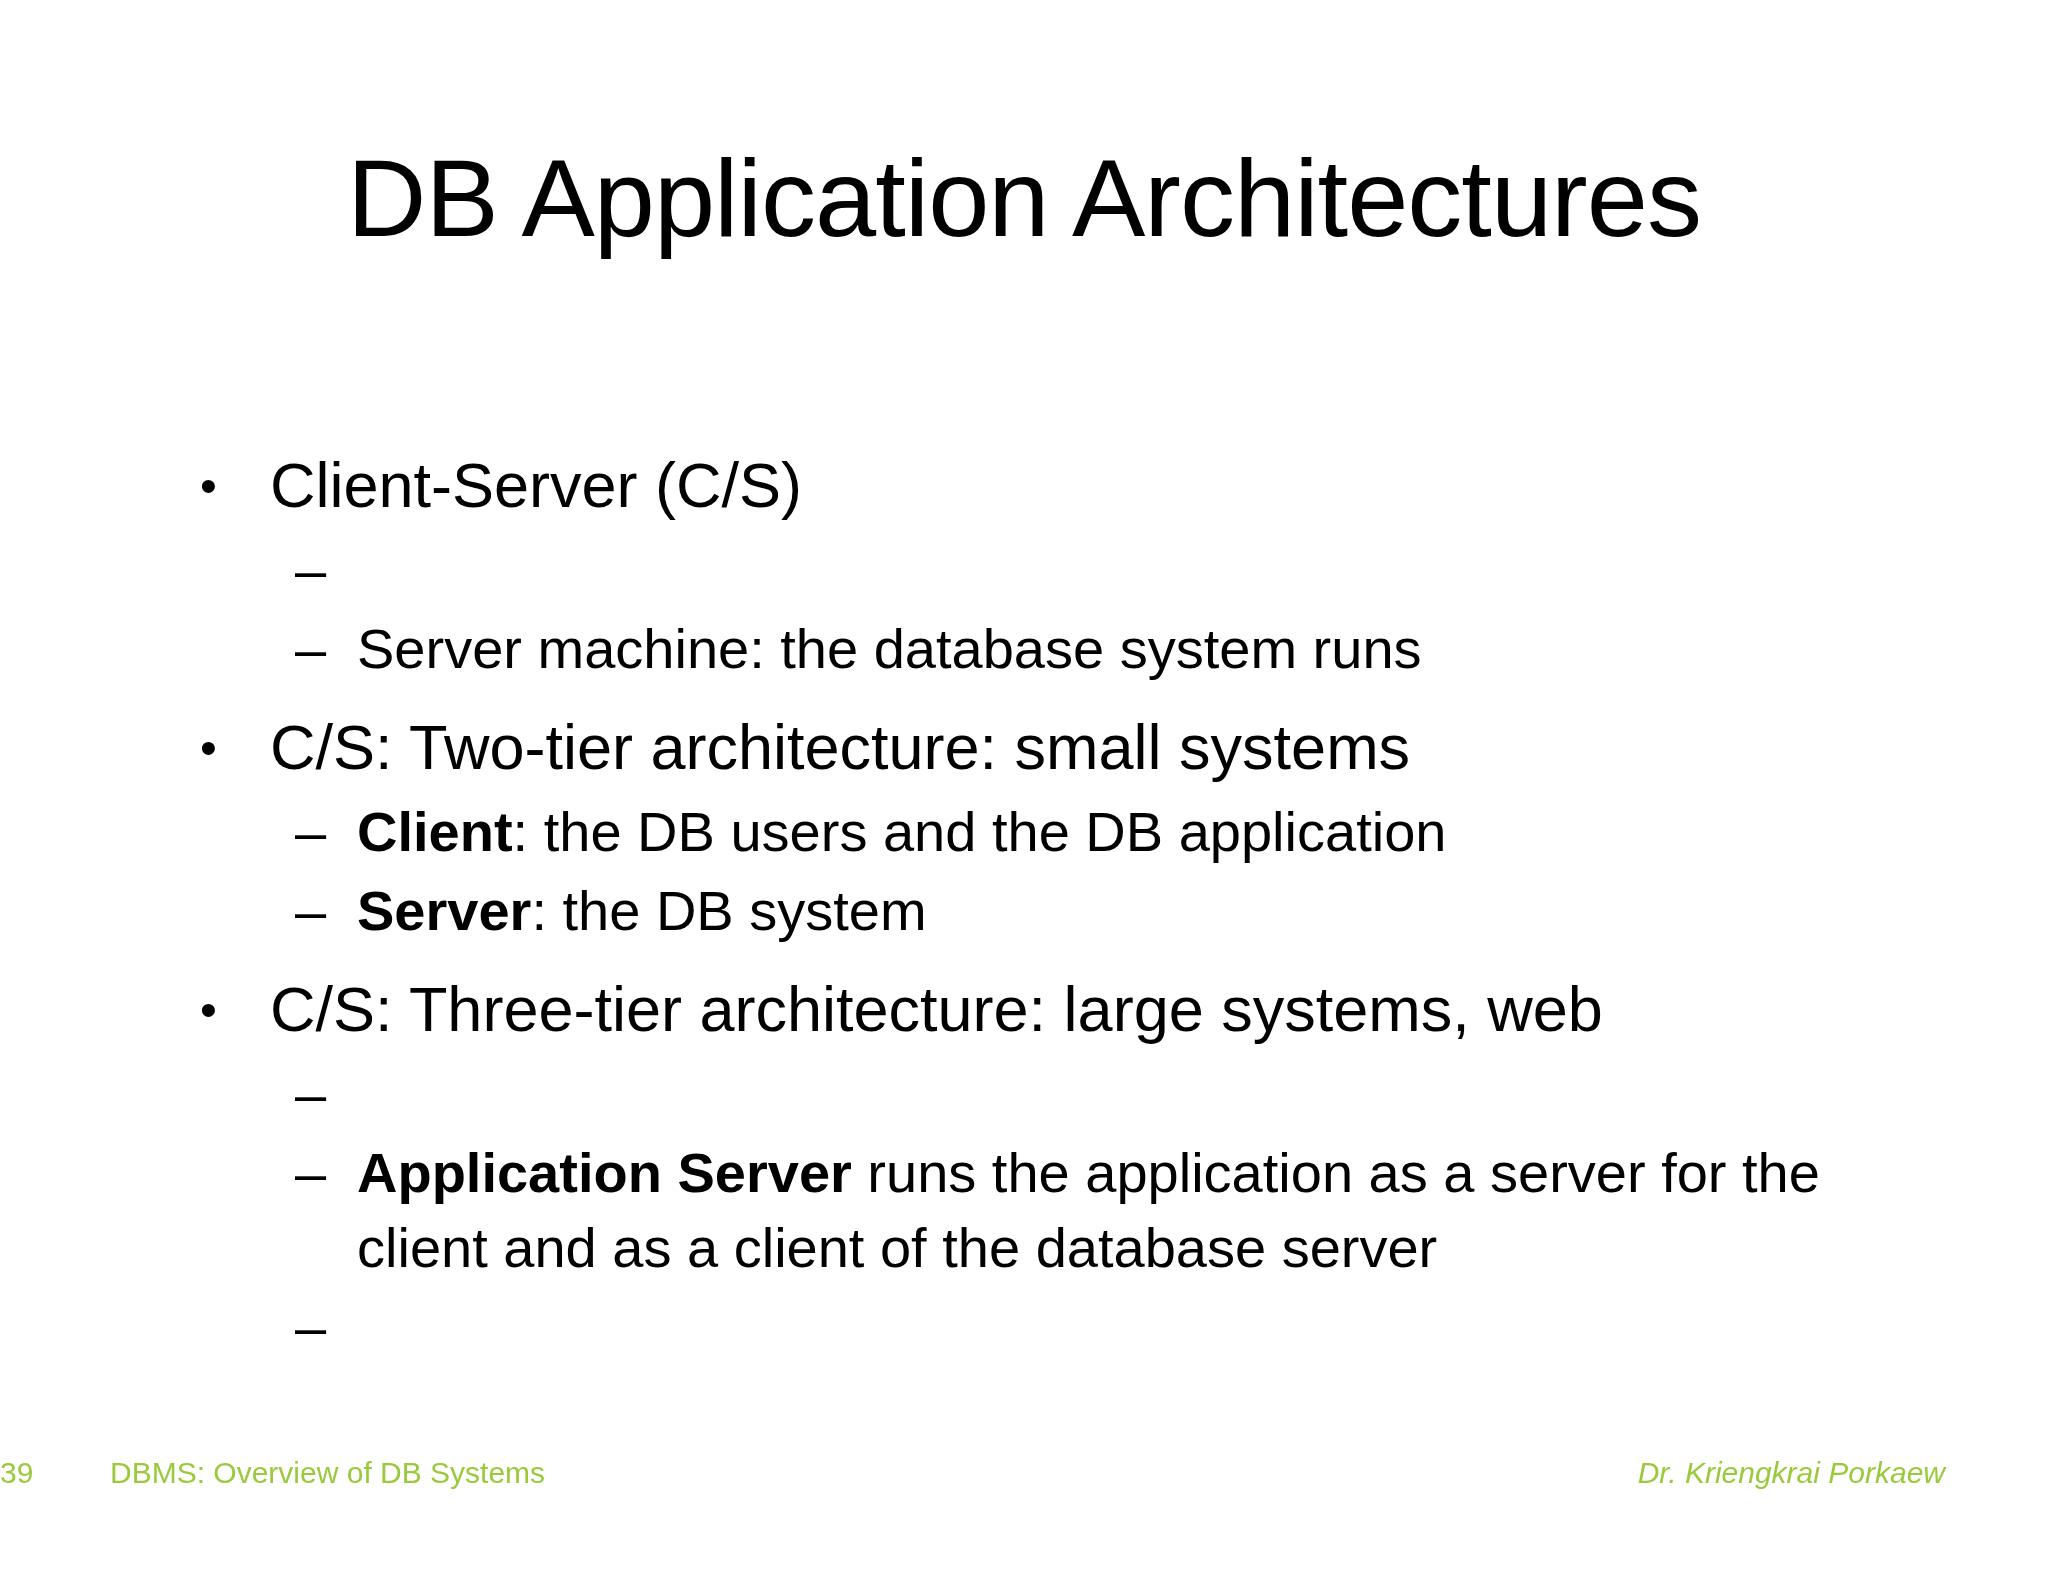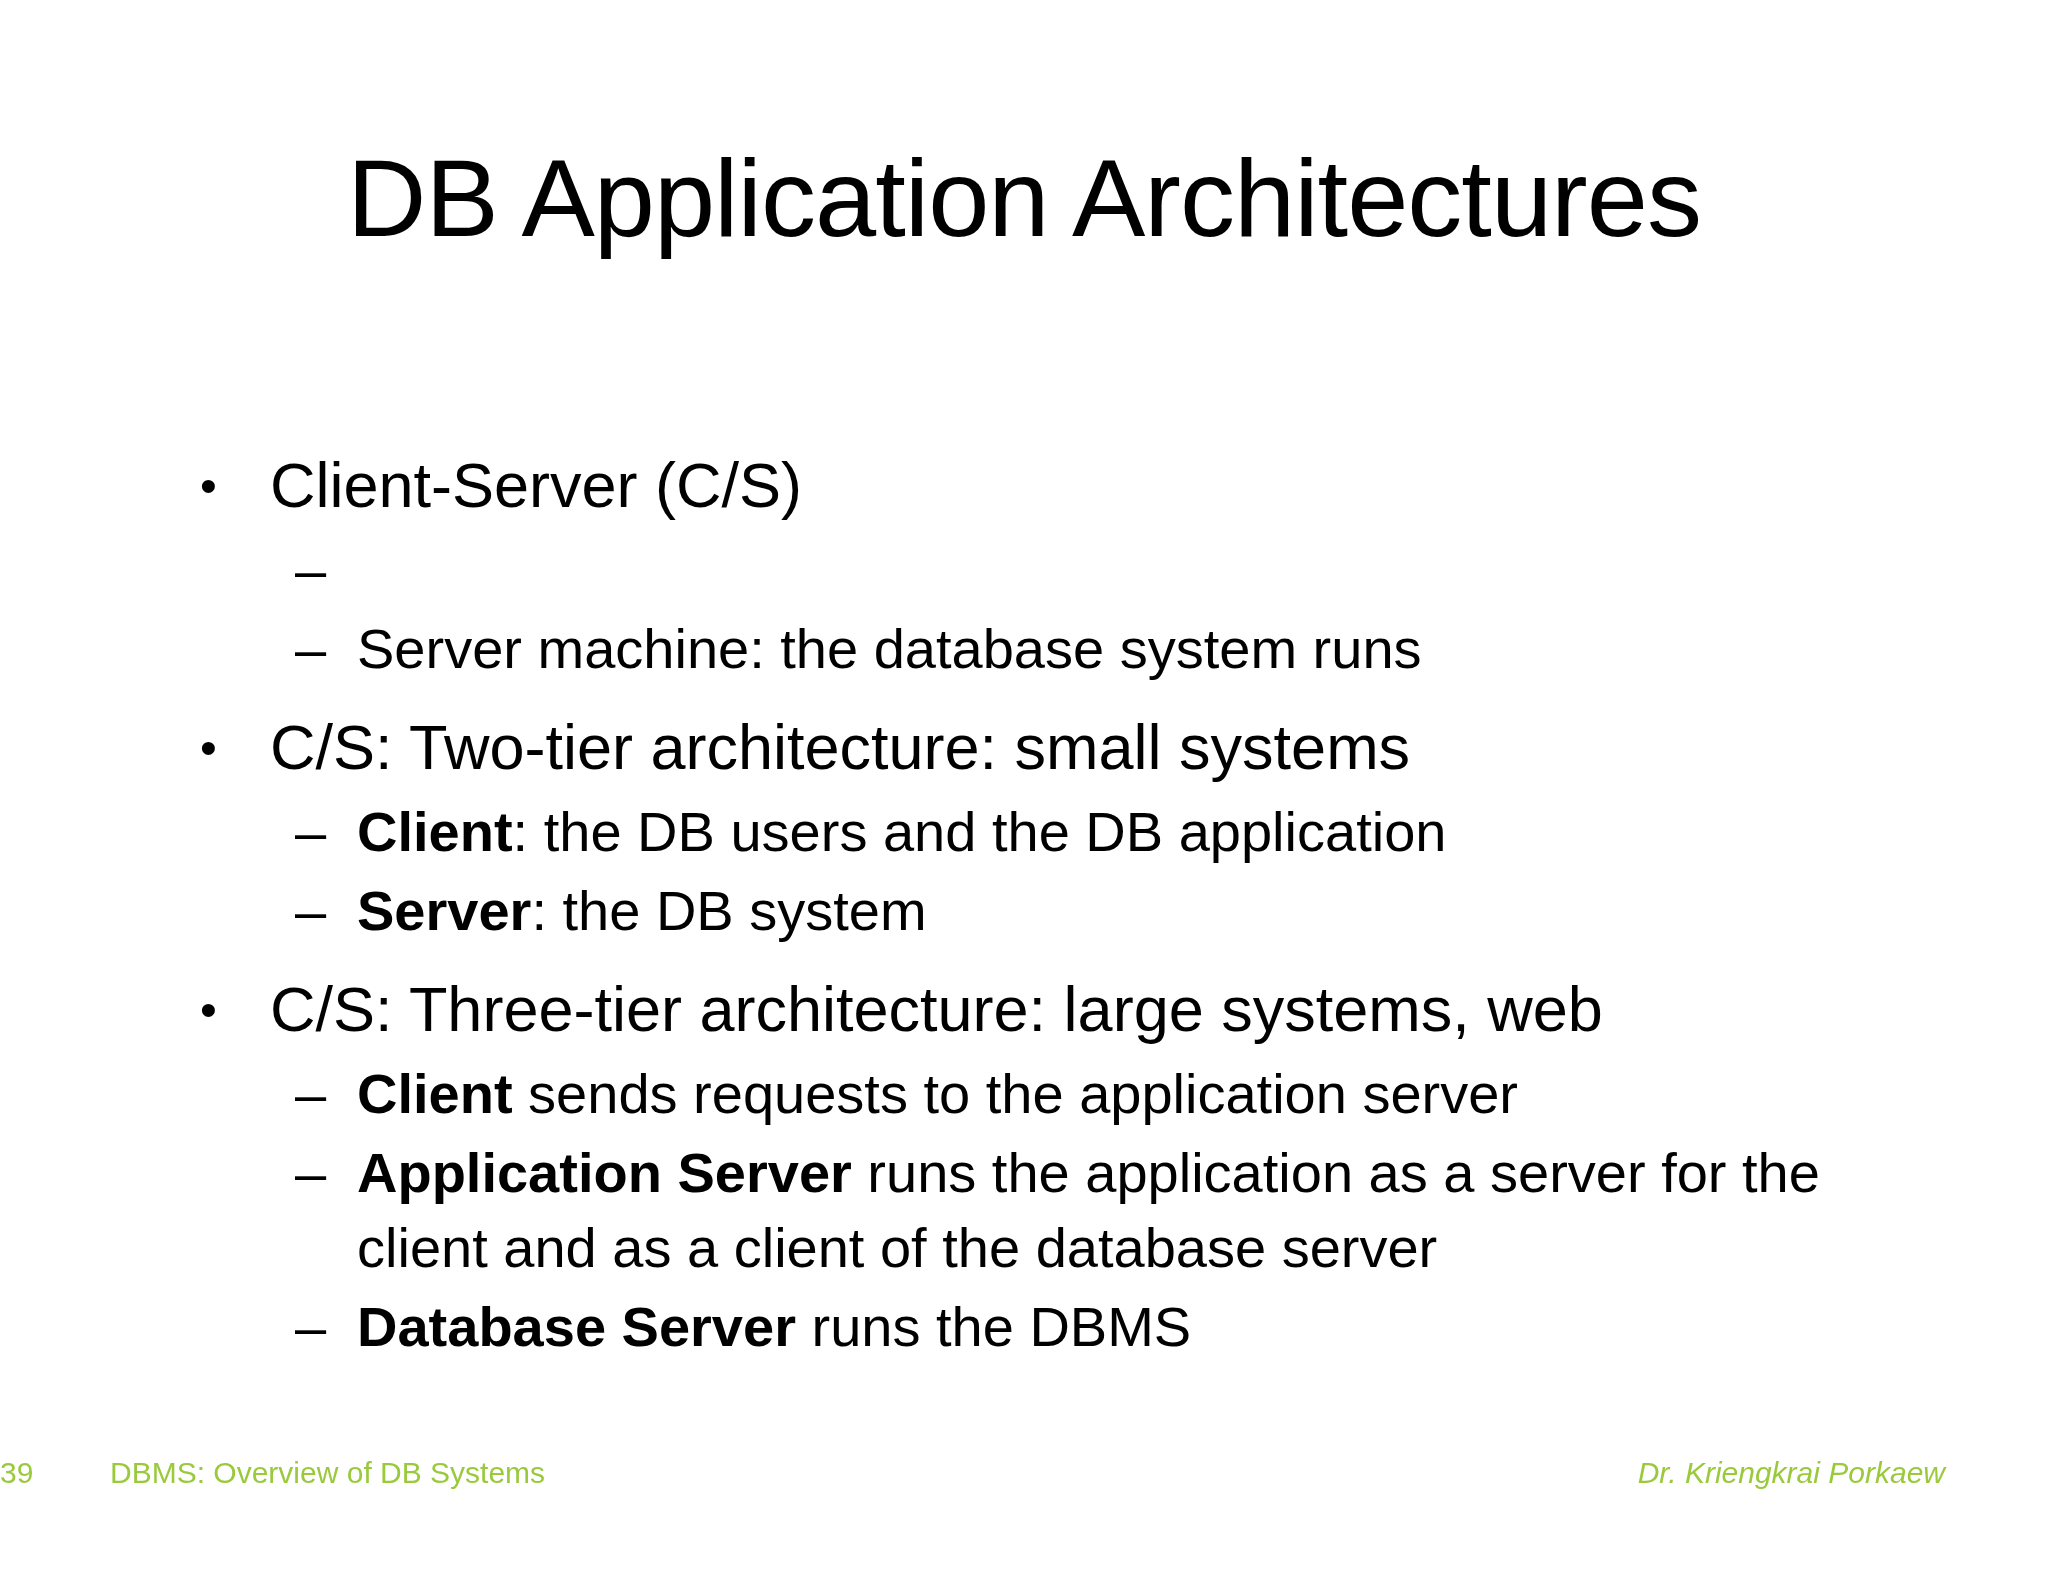--- a/index.html
+++ b/index.html
@@ -88,29 +88,27 @@
     <div class="l2">
       <span class="marker">–</span>
       <span class="txt"><b>Server</b>: the DB system</span>
     </div>
     <div class="l1">
       <span class="marker">•</span>
       <span class="txt">C/S: Three-tier architecture: large systems, web</span>
     </div>
     <div class="l2">
       <span class="marker">–</span>
-      <span class="txt"><b>Client</b> sends requests to the application server</span>
     </div>
     <div class="l2">
       <span class="marker">–</span>
       <span class="txt"><b>Application Server</b> runs the application as a server for the client and as a client of the database server</span>
     </div>
     <div class="l2">
       <span class="marker">–</span>
-      <span class="txt"><b>Database Server</b> runs the DBMS</span>
     </div>
   </div>
 
 <div class="footer" style="color: rgb(154, 202, 60);">
   <span class="left">DBMS: Overview of DB Systems</span>
   <span class="page">39</span>
   <span class="right">Dr. Kriengkrai Porkaew</span>
 </div>
 
 </body></html>

